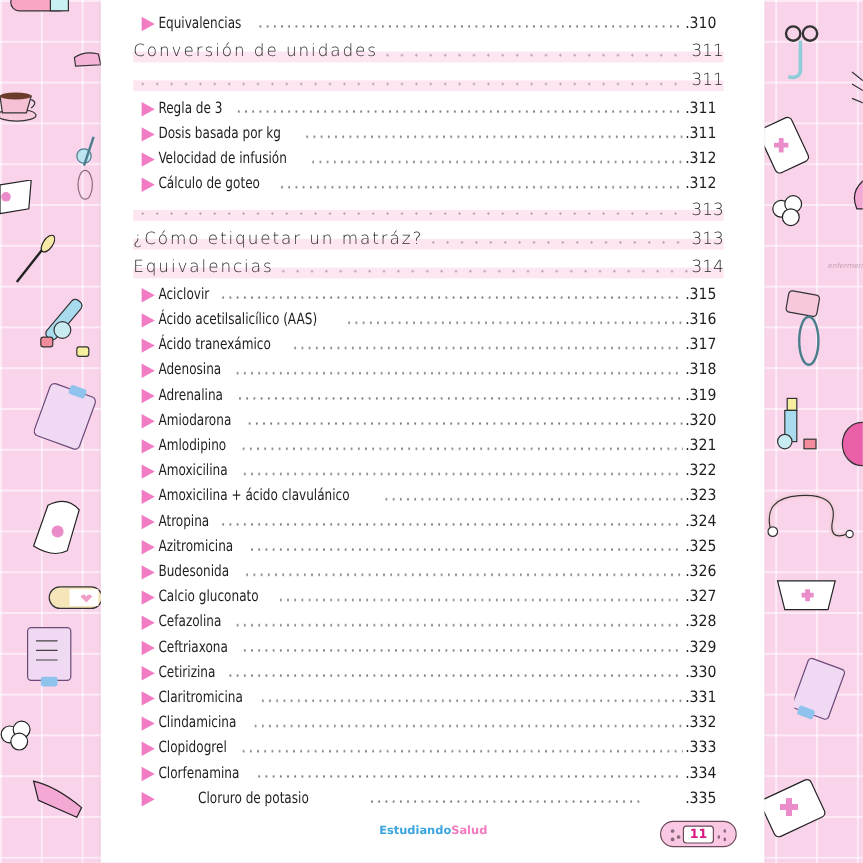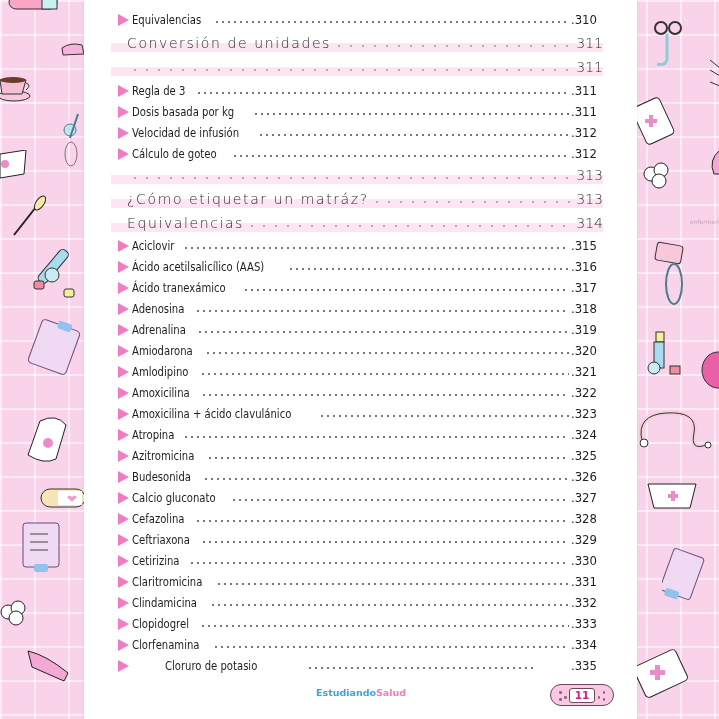--- a/index.html
+++ b/index.html
@@ -23,21 +23,21 @@
   }
   .toc { position: absolute; left: 0; top: 9px; width: 553px; }
   .row {
     position: absolute;
     left: 0; width: 553px;
     display: flex; align-items: baseline;
     color: #1e1e1e;
   }
   .row.sub { padding-left: 34px; padding-right: 40px; font-family: "DejaVu Sans Condensed", "DejaVu Sans", sans-serif; font-size: 13px; height: 21px; line-height: 21px; }
   .row.sub .label { transform: scaleX(0.86); transform-origin: left center; white-space: nowrap; }
-  .row.head { padding-left: 43px; padding-right: 34px; font-size: 14px; letter-spacing: 1.6px; height: 22px; line-height: 22px; font-weight: 300; color: #2b2b2b; }
+  .row.head { padding-left: 27px; padding-right: 34px; font-size: 14px; letter-spacing: 1.6px; height: 22px; line-height: 22px; font-weight: 300; color: #2b2b2b; }
   .row.head::after {
     content: ""; position: absolute; left: 27px; right: 34px; bottom: 2px; height: 9px;
     background: #fde6f1; z-index: 0;
   }
   .row > * { position: relative; z-index: 1; }
   .tri {
     display: inline-block; width: 0; height: 0;
     border-top: 6px solid transparent; border-bottom: 6px solid transparent;
     border-left: 11px solid #f17cc4;
     margin-right: 3px; align-self: center;

